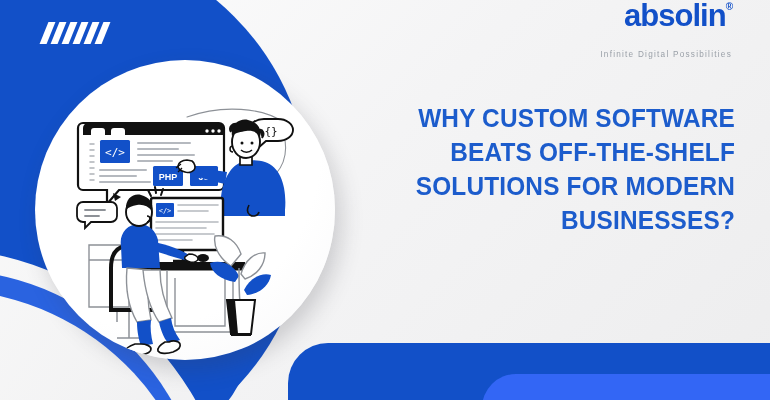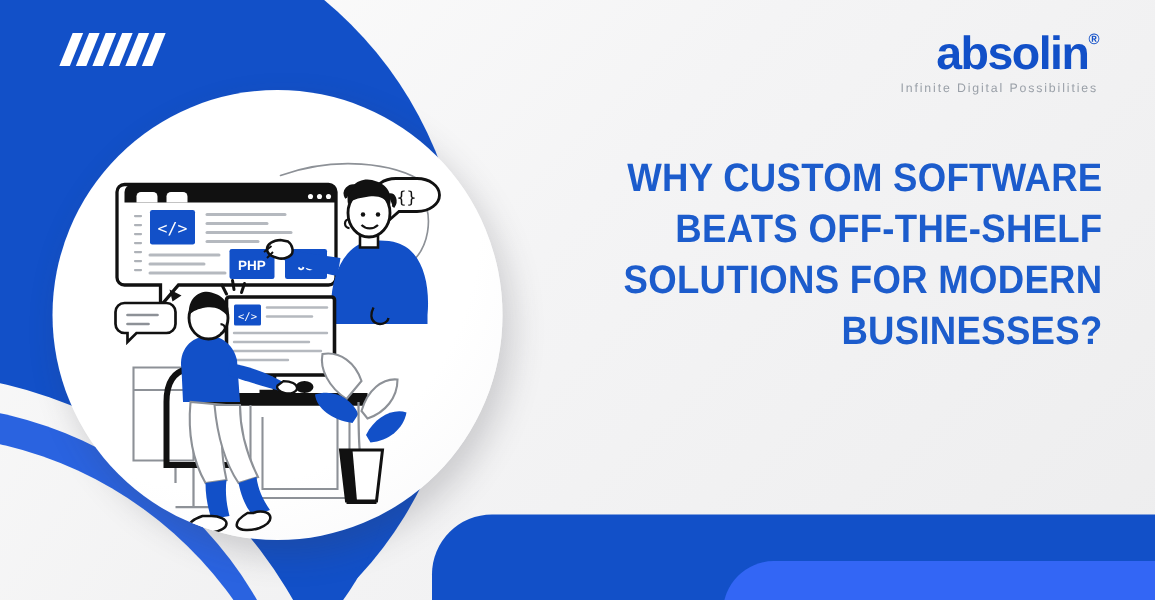--- a/index.html
+++ b/index.html
@@ -62,29 +62,29 @@
   .circle{
     position:absolute;left:35px;top:60px;width:300px;height:300px;
     border-radius:50%;
     background:radial-gradient(circle at 36% 30%,#ffffff 62%,#f7f7f8 100%);
     box-shadow:6px 10px 22px rgba(60,60,70,.22);
     overflow:hidden;
   }
   .ill{position:absolute;left:0;top:0;width:300px;height:300px;}
 
   
-  .logo{position:absolute;right:38px;top:20px;text-align:right;}
+  .logo{position:absolute;right:38px;top:0;text-align:right;}
   .logo-word{
     font-size:31px;font-weight:bold;color:#1250c8;letter-spacing:-1px;
     line-height:1;position:relative;display:inline-block;
   }
   .logo-reg{font-size:10px;vertical-align:top;position:relative;top:2px;}
   .logo-tag{
     font-size:8.2px;color:#9aa0a8;letter-spacing:1.25px;
-    margin-top:3px;white-space:nowrap;
+    margin-top:19px;white-space:nowrap;
   }
 
   
   .headline{
     position:absolute;right:35px;top:101px;width:370px;
     text-align:right;
     color:#1c5ccc;
     font-weight:bold;
     font-size:26.5px;
     line-height:34px;

